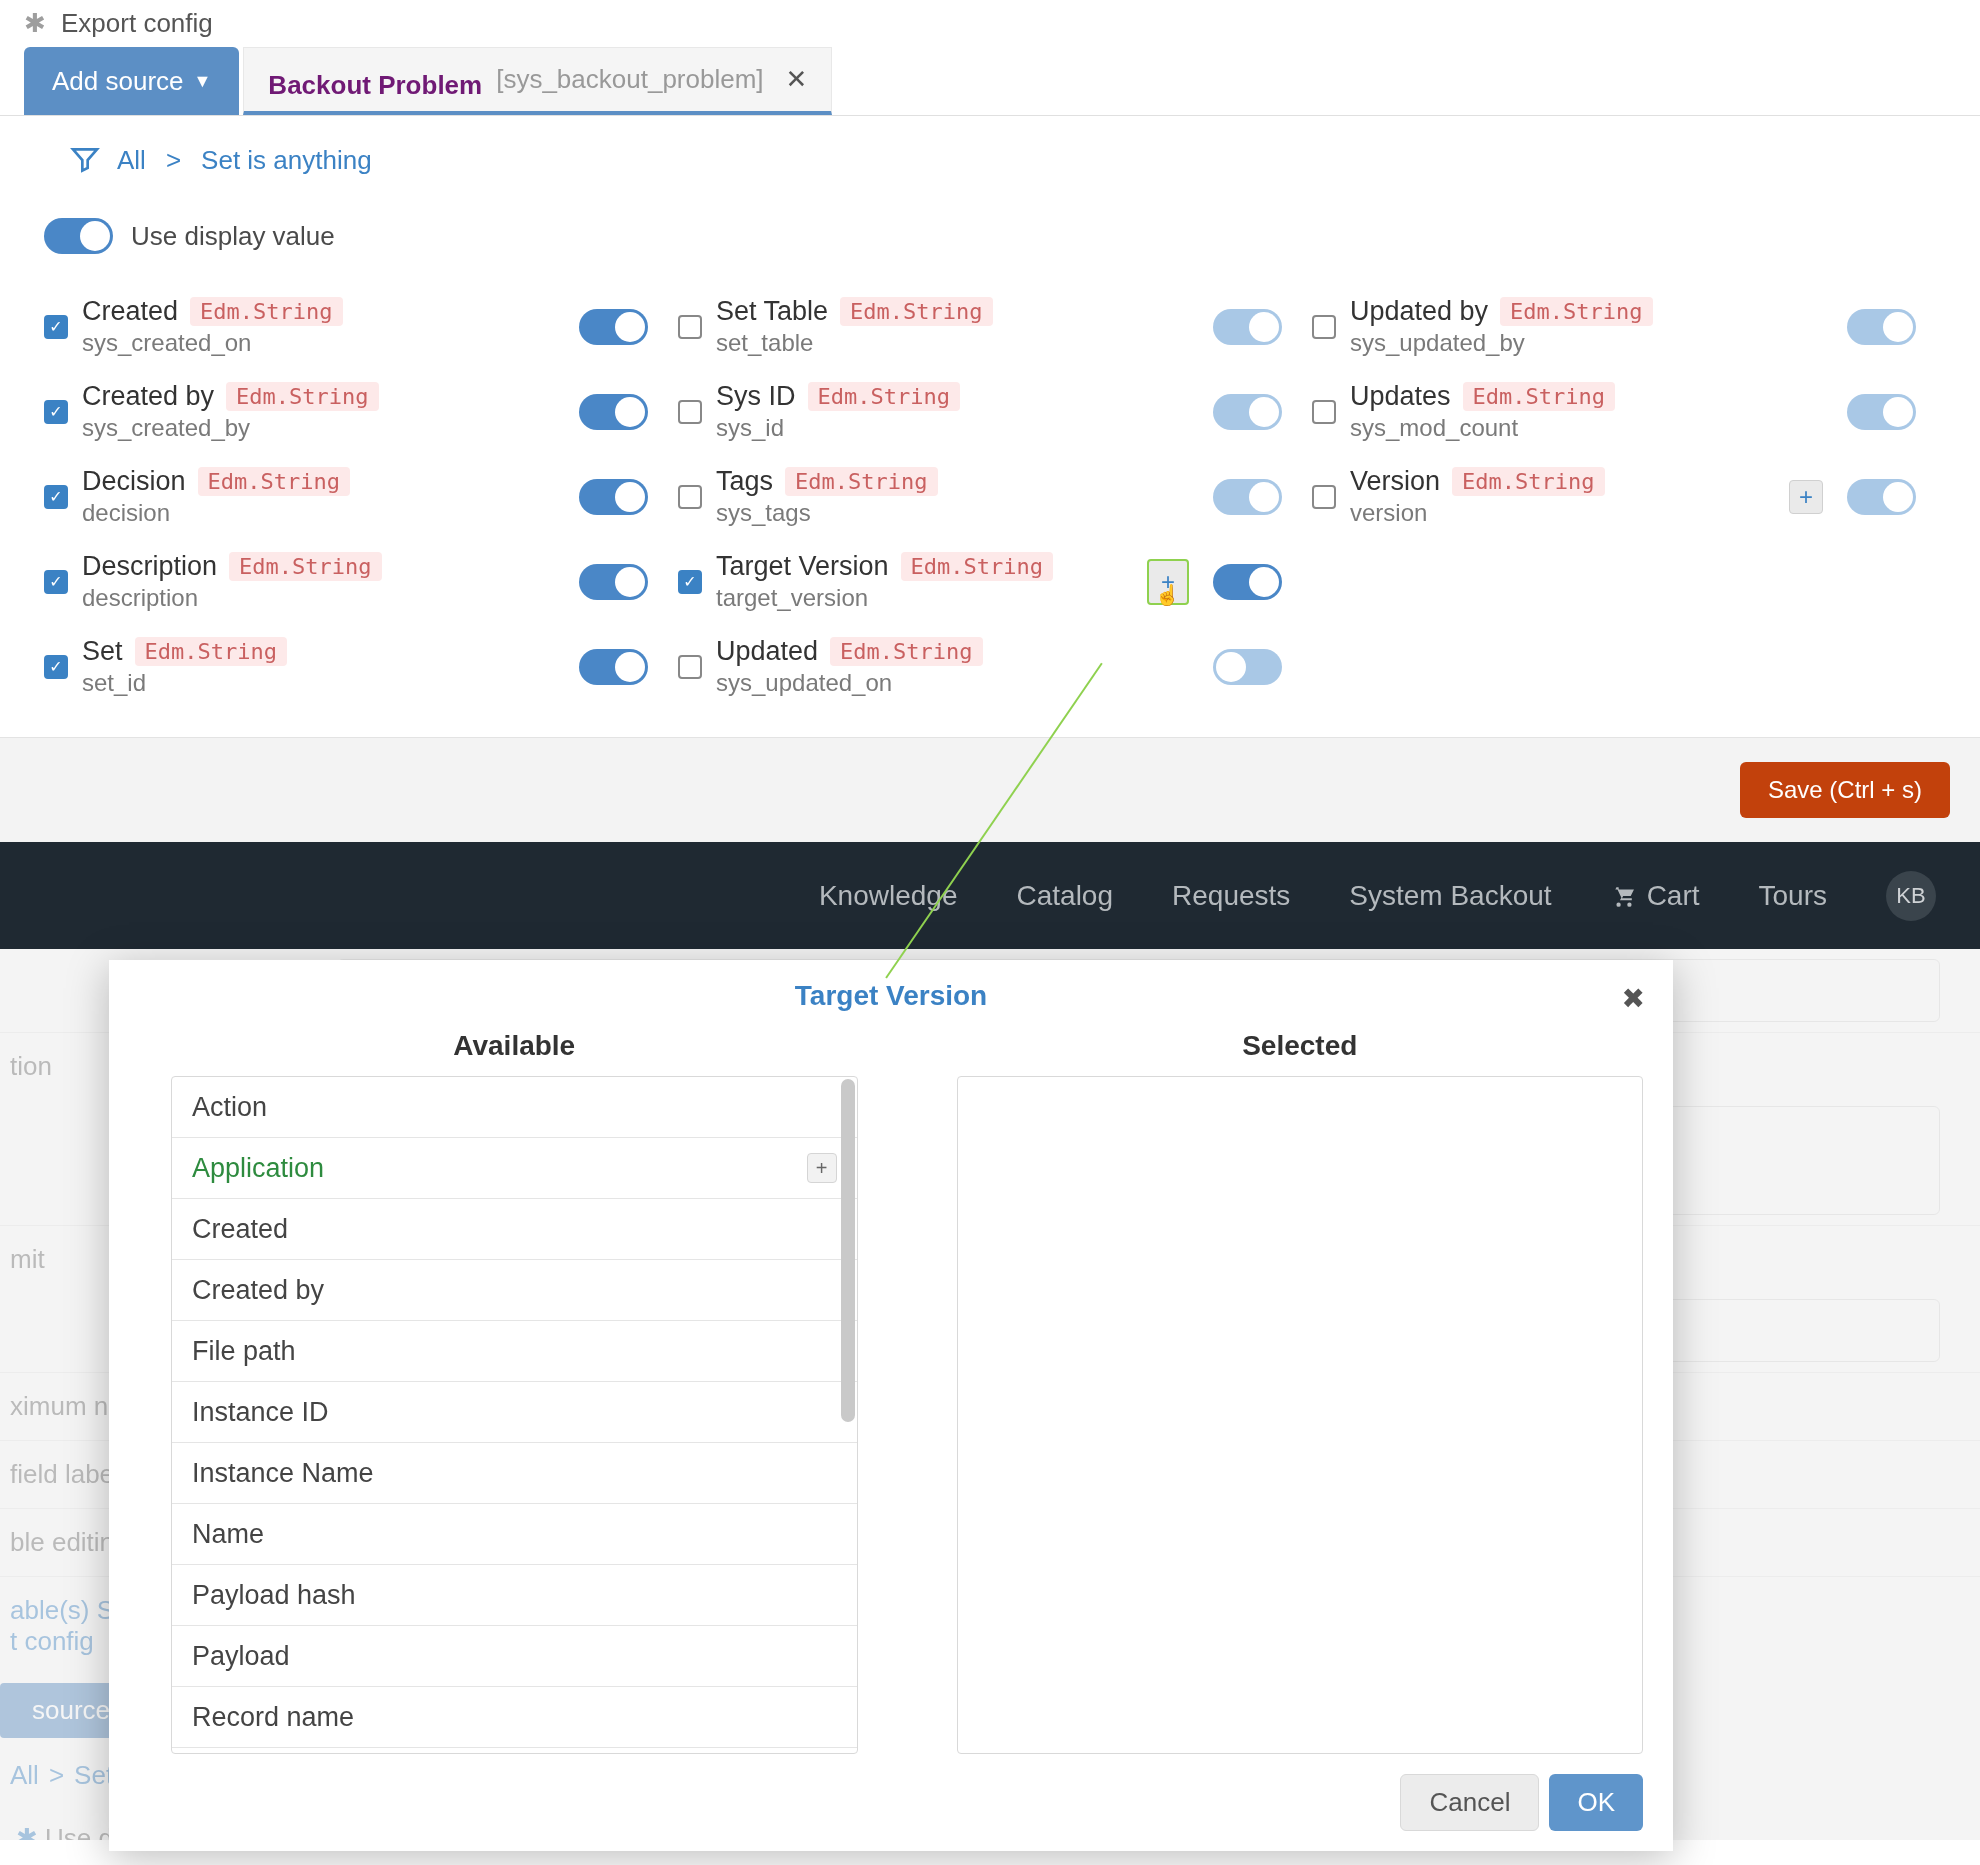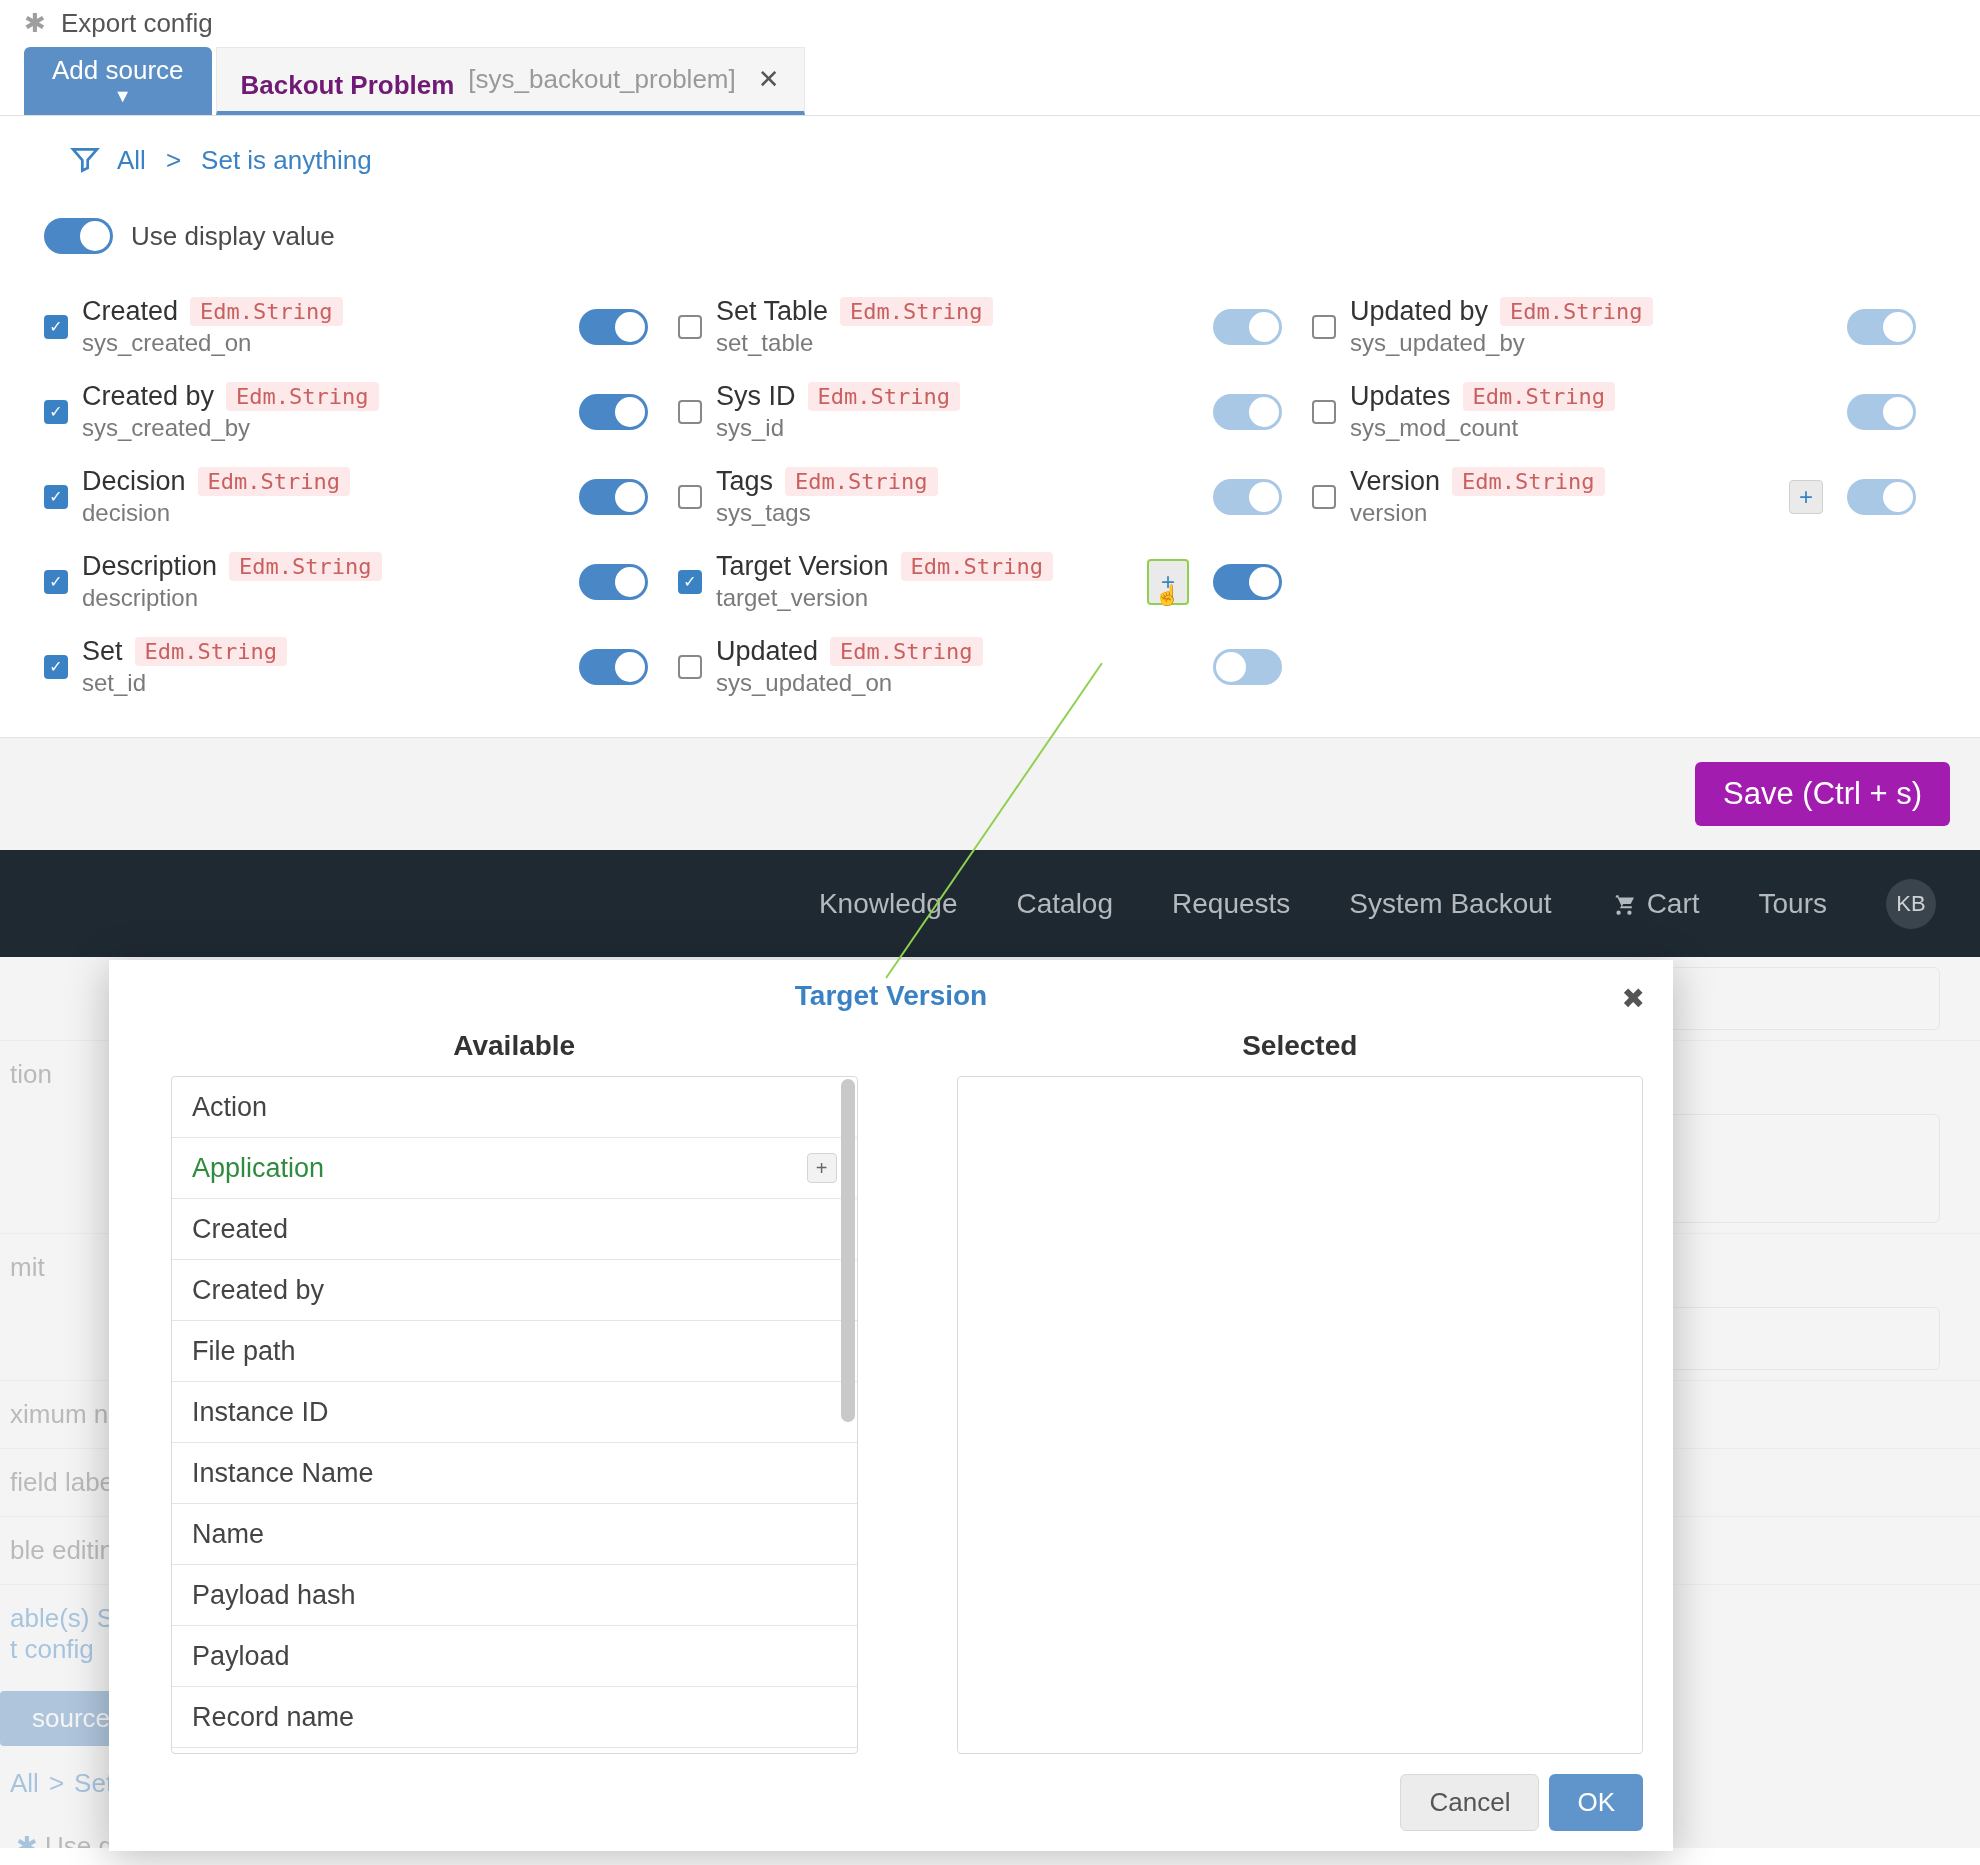--- a/index.html
+++ b/index.html
@@ -37,21 +37,20 @@
     background: #5c8fc5;
     color: #fff;
     display: flex;
     align-items: center;
     justify-content: center;
     padding: 0 28px;
     font-size: 26px;
     border: none;
     border-radius: 6px 6px 0 0;
     margin-right: 4px;
-    flex-direction: column;
   }
   .add-source-btn .caret { margin-left: 10px; font-size: 18px; }
   .source-tab {
     background: #f5f5f5;
     border: 1px solid #e8e8e8;
     border-bottom: 4px solid #5c8fc5;
     display: flex;
     align-items: center;
     padding: 0 24px;
     gap: 14px;
@@ -166,26 +165,26 @@
   }
 
   .save-bar {
     background: #f3f3f3;
     border-top: 1px solid #e3e3e3;
     padding: 24px 30px;
     display: flex;
     justify-content: flex-end;
   }
   .save-btn {
-    background: #a21caf;
+    background: #c2410c;
     color: #fff;
     border: none;
     border-radius: 6px;
     padding: 14px 28px;
-    font-size: 31px;
+    font-size: 24px;
   }
 
   
   .dark-nav {
     background: #1f2932;
     height: 107px;
     display: flex;
     align-items: center;
     justify-content: flex-end;
     gap: 59px;

